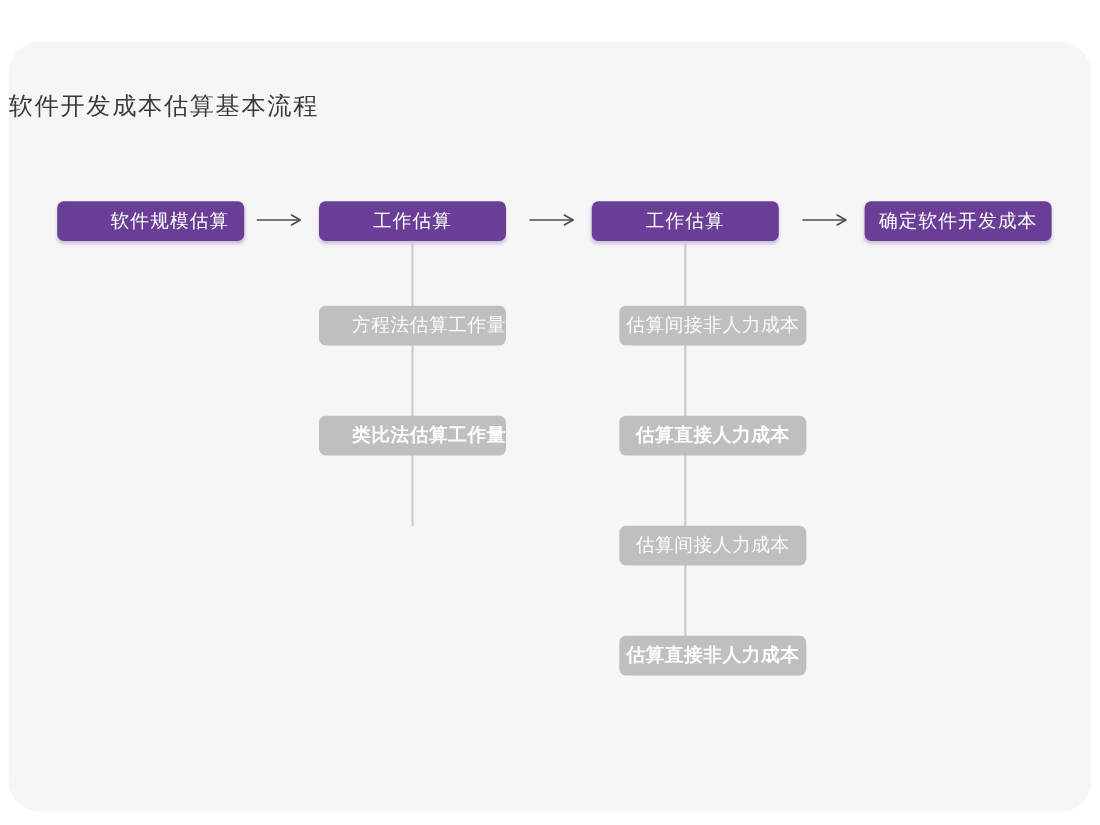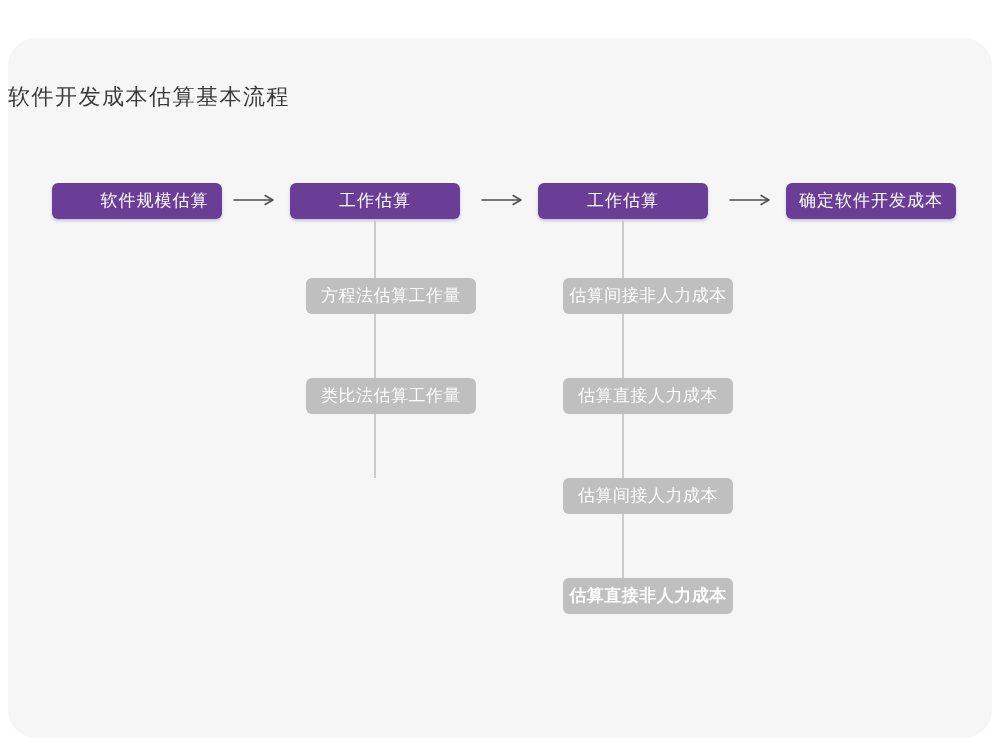--- a/index.html
+++ b/index.html
@@ -63,24 +63,24 @@
     position: absolute;
     width: 170px; height: 36px;
     background: var(--sub-bg, #bfbfbf);
     color: #fcfcfc;
     border-radius: 6px;
     font-size: 17px;
     line-height: 36px;
     text-align: center;
     letter-spacing: 0.5px;
   }
-  .col-work { left: 298px; }
+  .col-work { left: 282px; text-align: right; }
   .col-cost { left: 530px; margin-left: 25px; }
   .row0 { top: 240px; }
-  .row1 { top: 340px; }
+  .row1 { top: 340px; font-weight: bold; }
   .row2 { top: 440px; }
   .row3 { top: 540px; font-weight: bold; }
   .arrow polyline, .arrow line {
     stroke: var(--arrow, #4d4d4d);
     stroke-width: 1.5;
     fill: none;
     stroke-linecap: round;
     stroke-linejoin: round;
   }
 </style>

